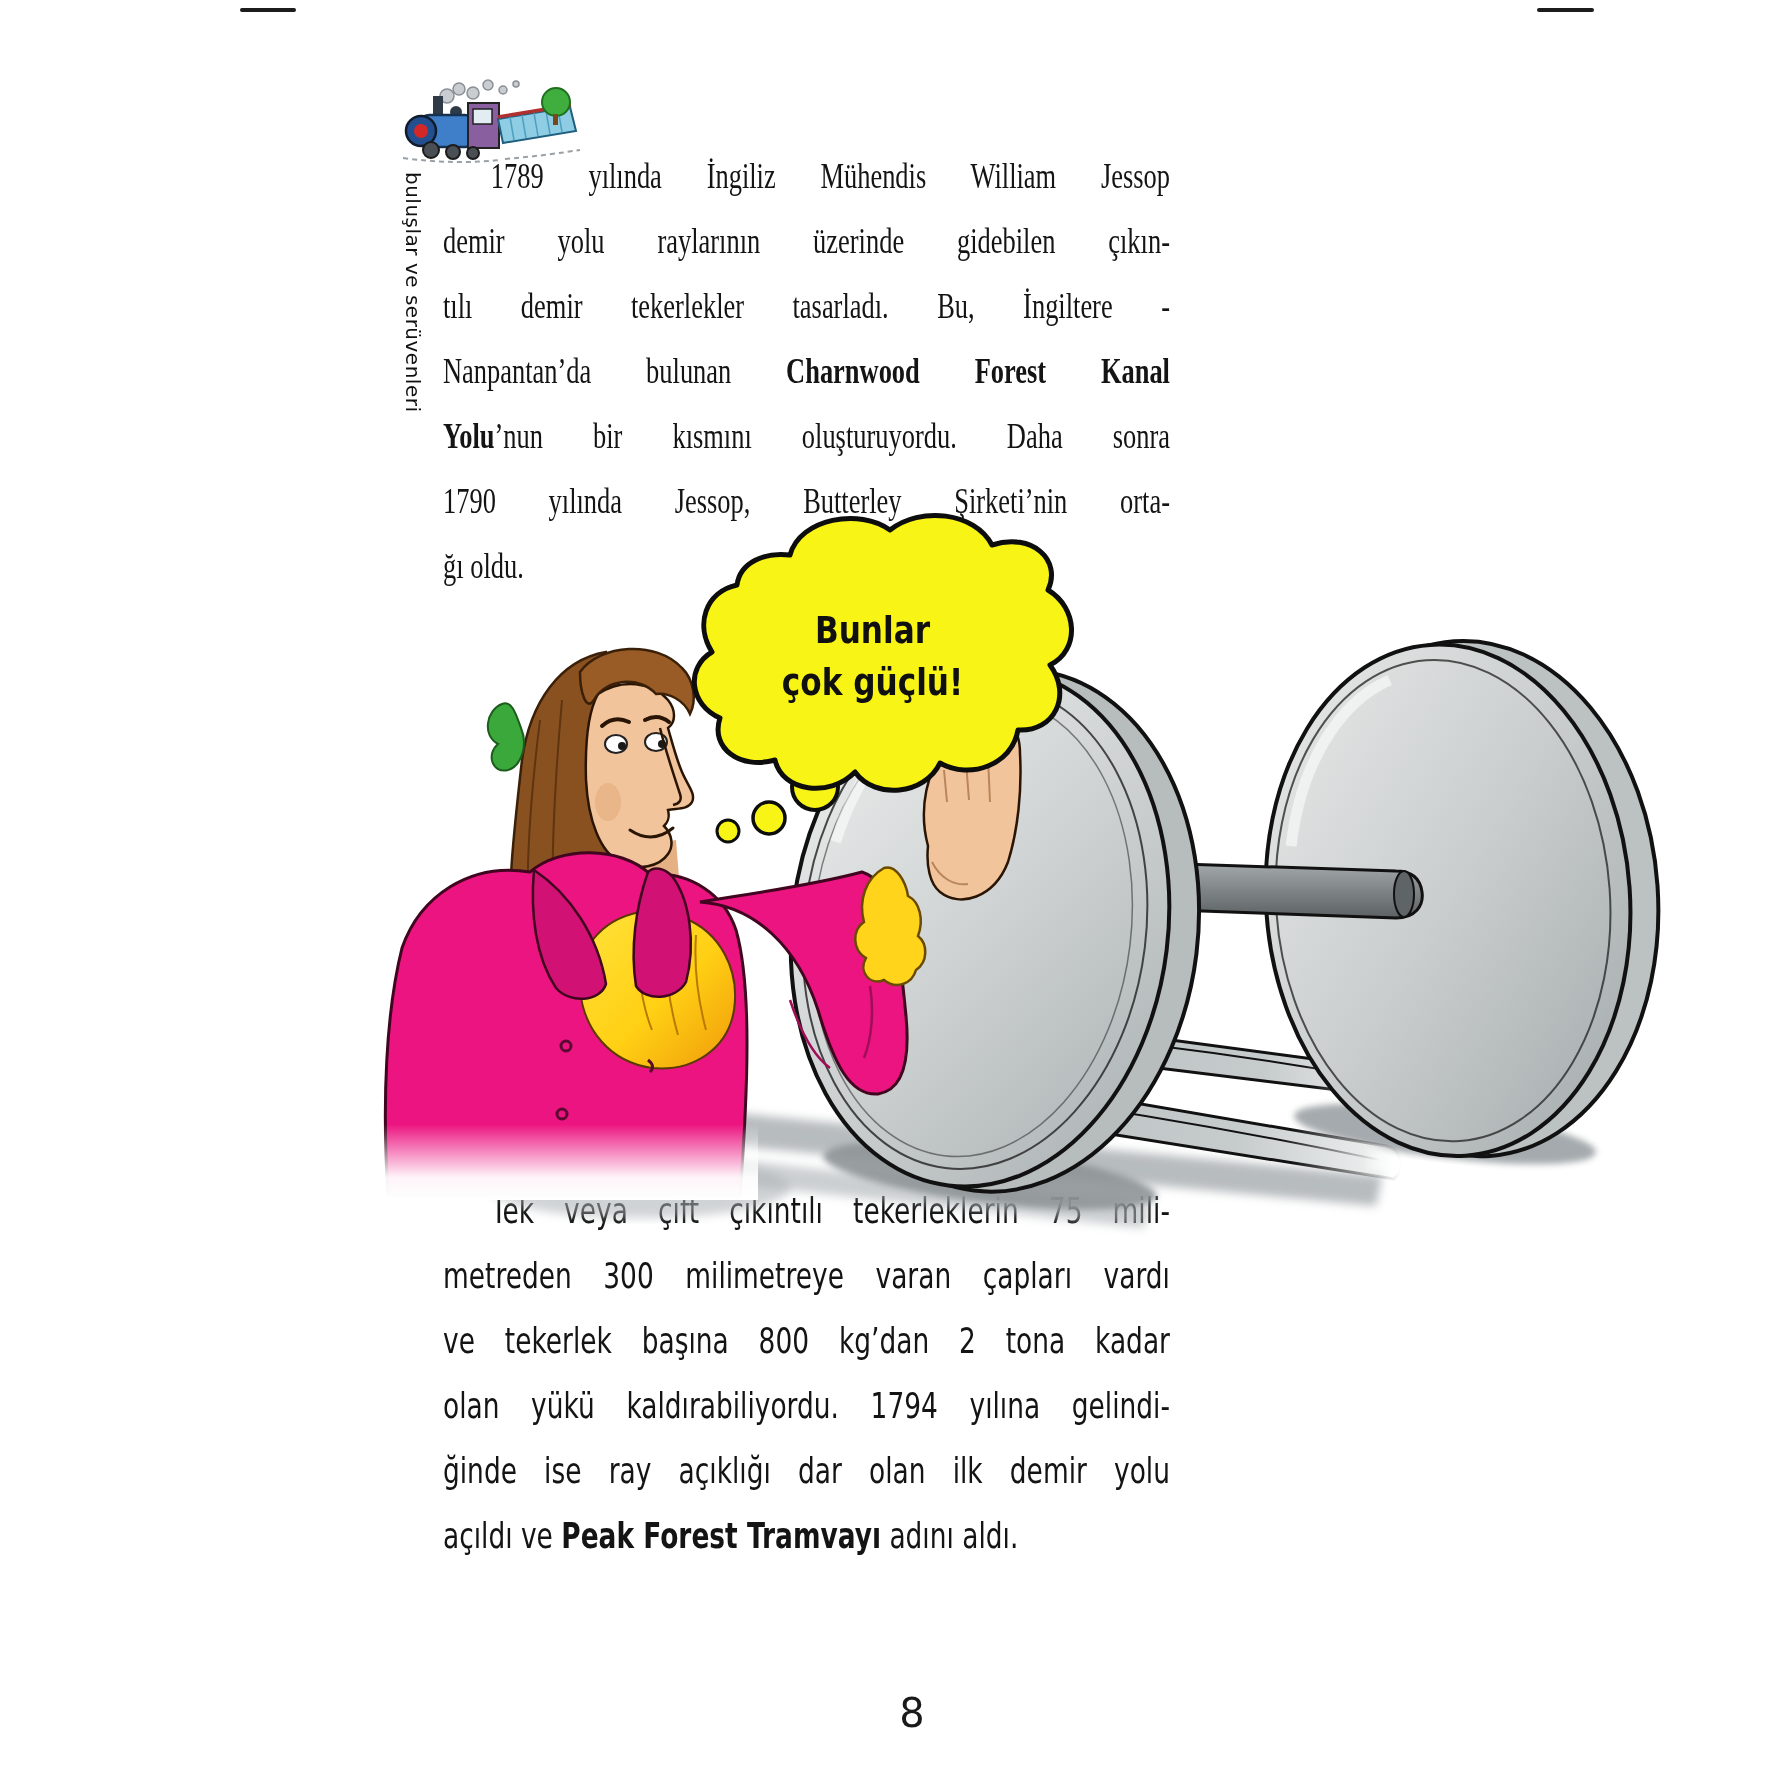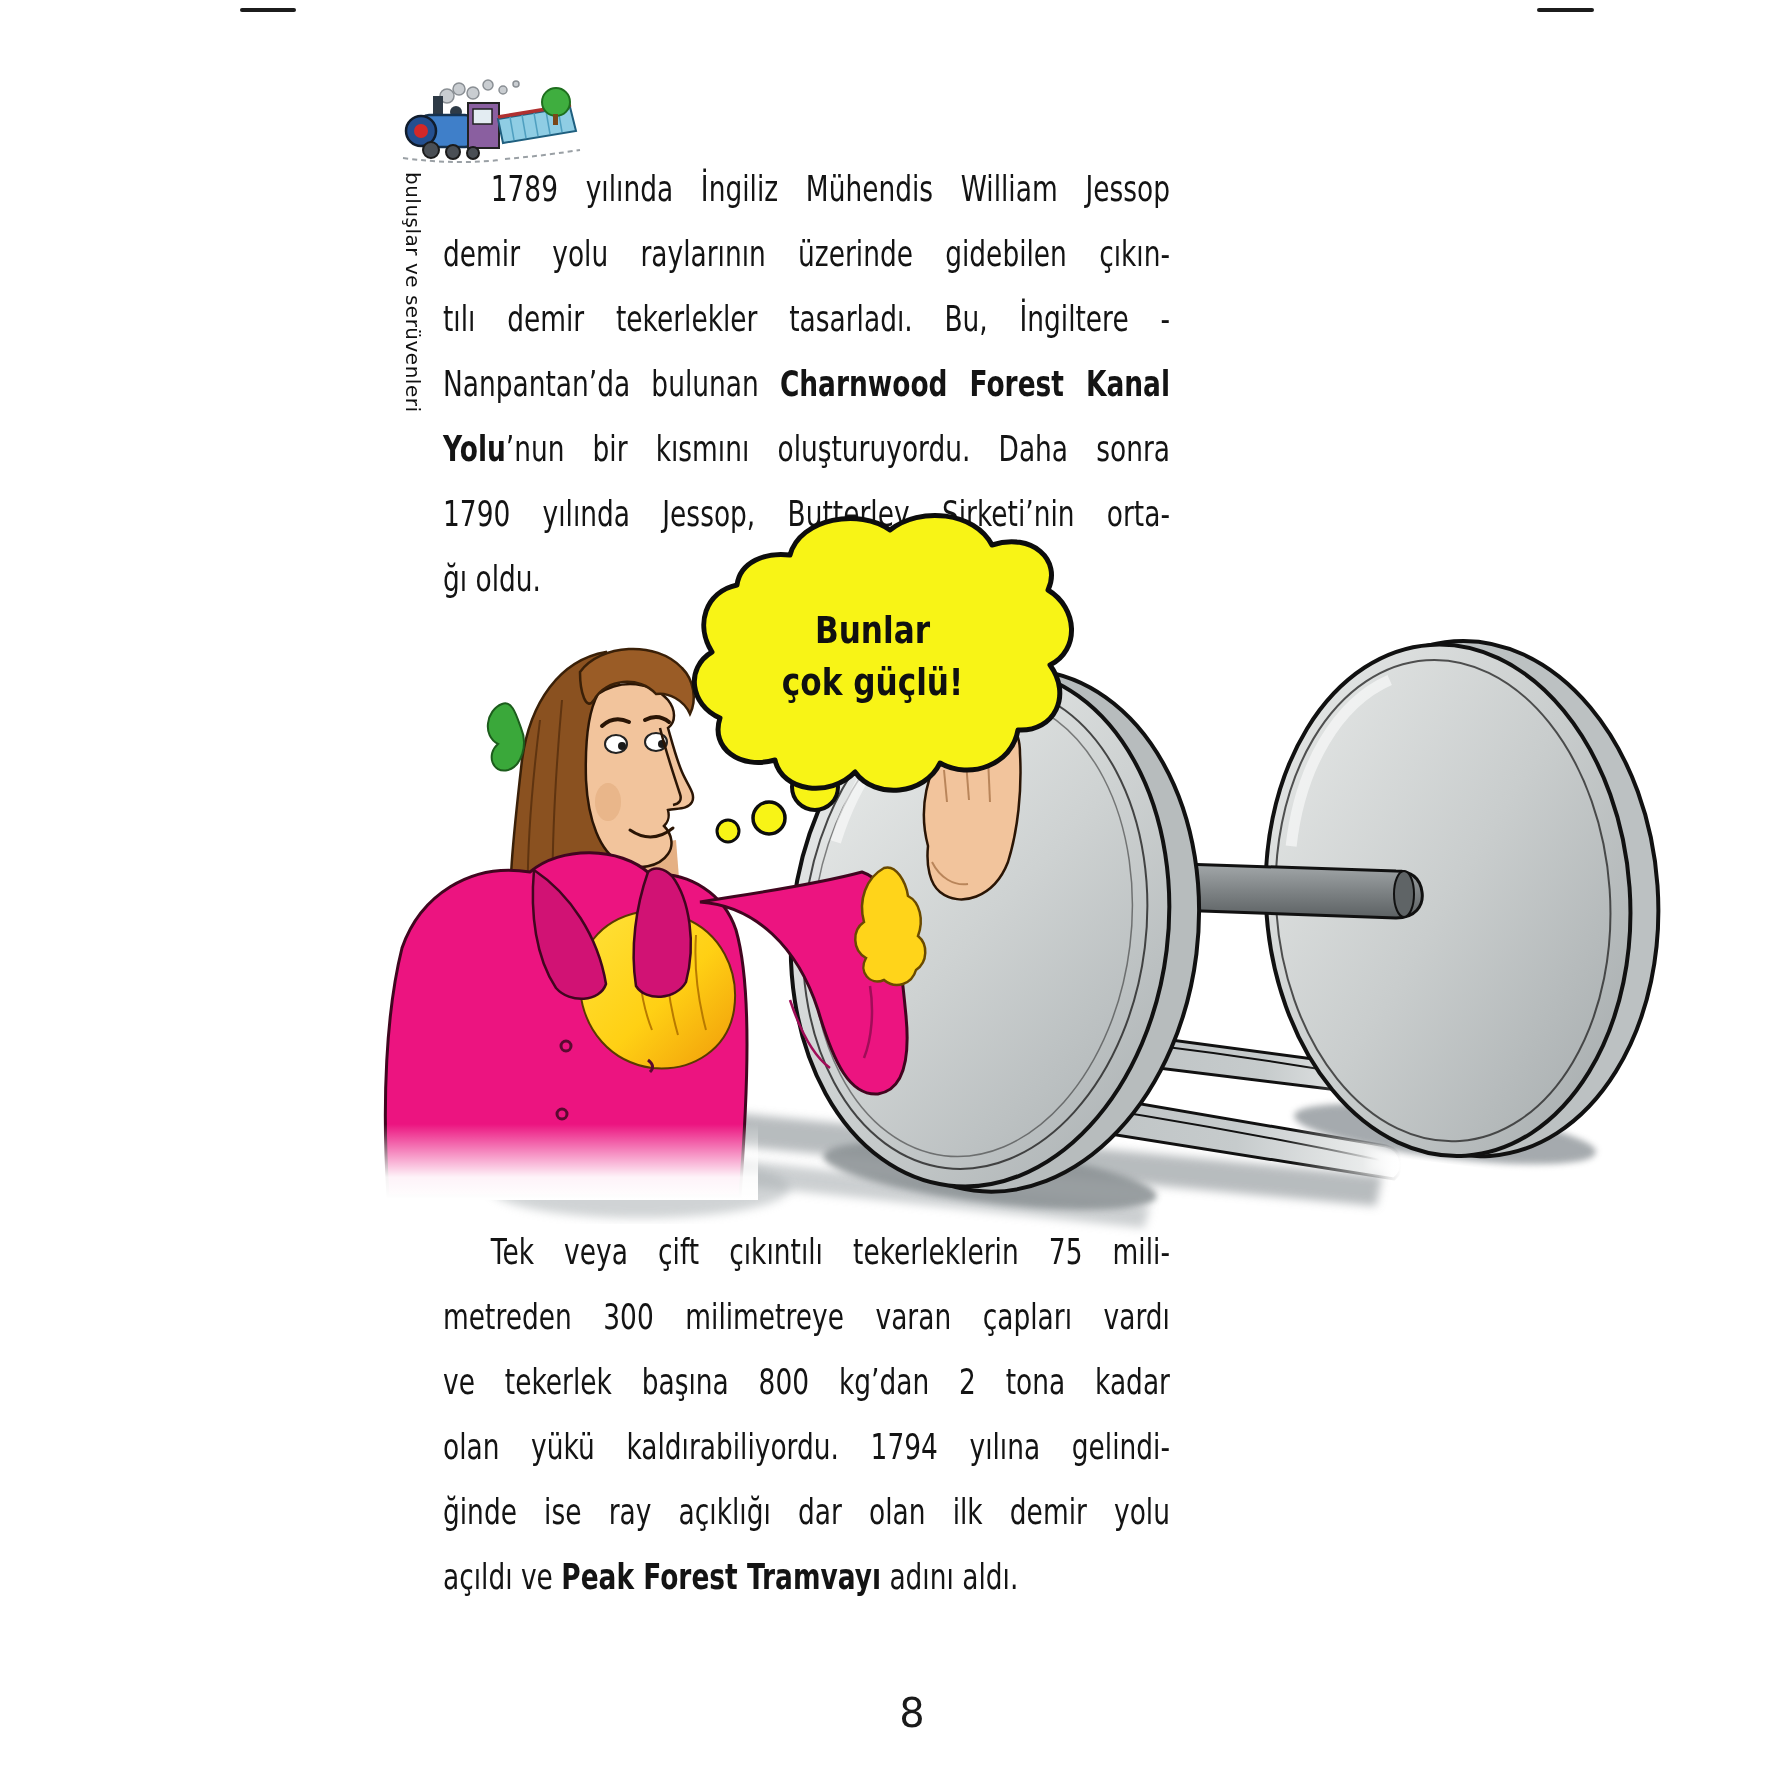--- a/index.html
+++ b/index.html
@@ -14,22 +14,22 @@
 
   
   #sidebar-title{
     position:absolute;left:401px;top:172px;height:300px;
     writing-mode:vertical-rl;font-size:20px;letter-spacing:.5px;color:#111;
     white-space:nowrap;
   }
 
   
   .para{position:absolute;left:443px;}
-  #paragraph-1{top:156px;}
-  #paragraph-2{top:1219px;}
+  #paragraph-1{top:144px;font-family:Liberation Serif, serif;}
+  #paragraph-2{top:1178px;}
   .bline{
     width:990px;line-height:65px;font-size:36px;
     text-align:justify;text-align-last:justify;
     transform:scaleX(0.7343);transform-origin:0 0;
     white-space:normal;color:#141414;
   }
   .bline.last{text-align-last:left;}
   .bline.indent{text-indent:65px;}
   .bline .b{font-weight:bold;}
 

